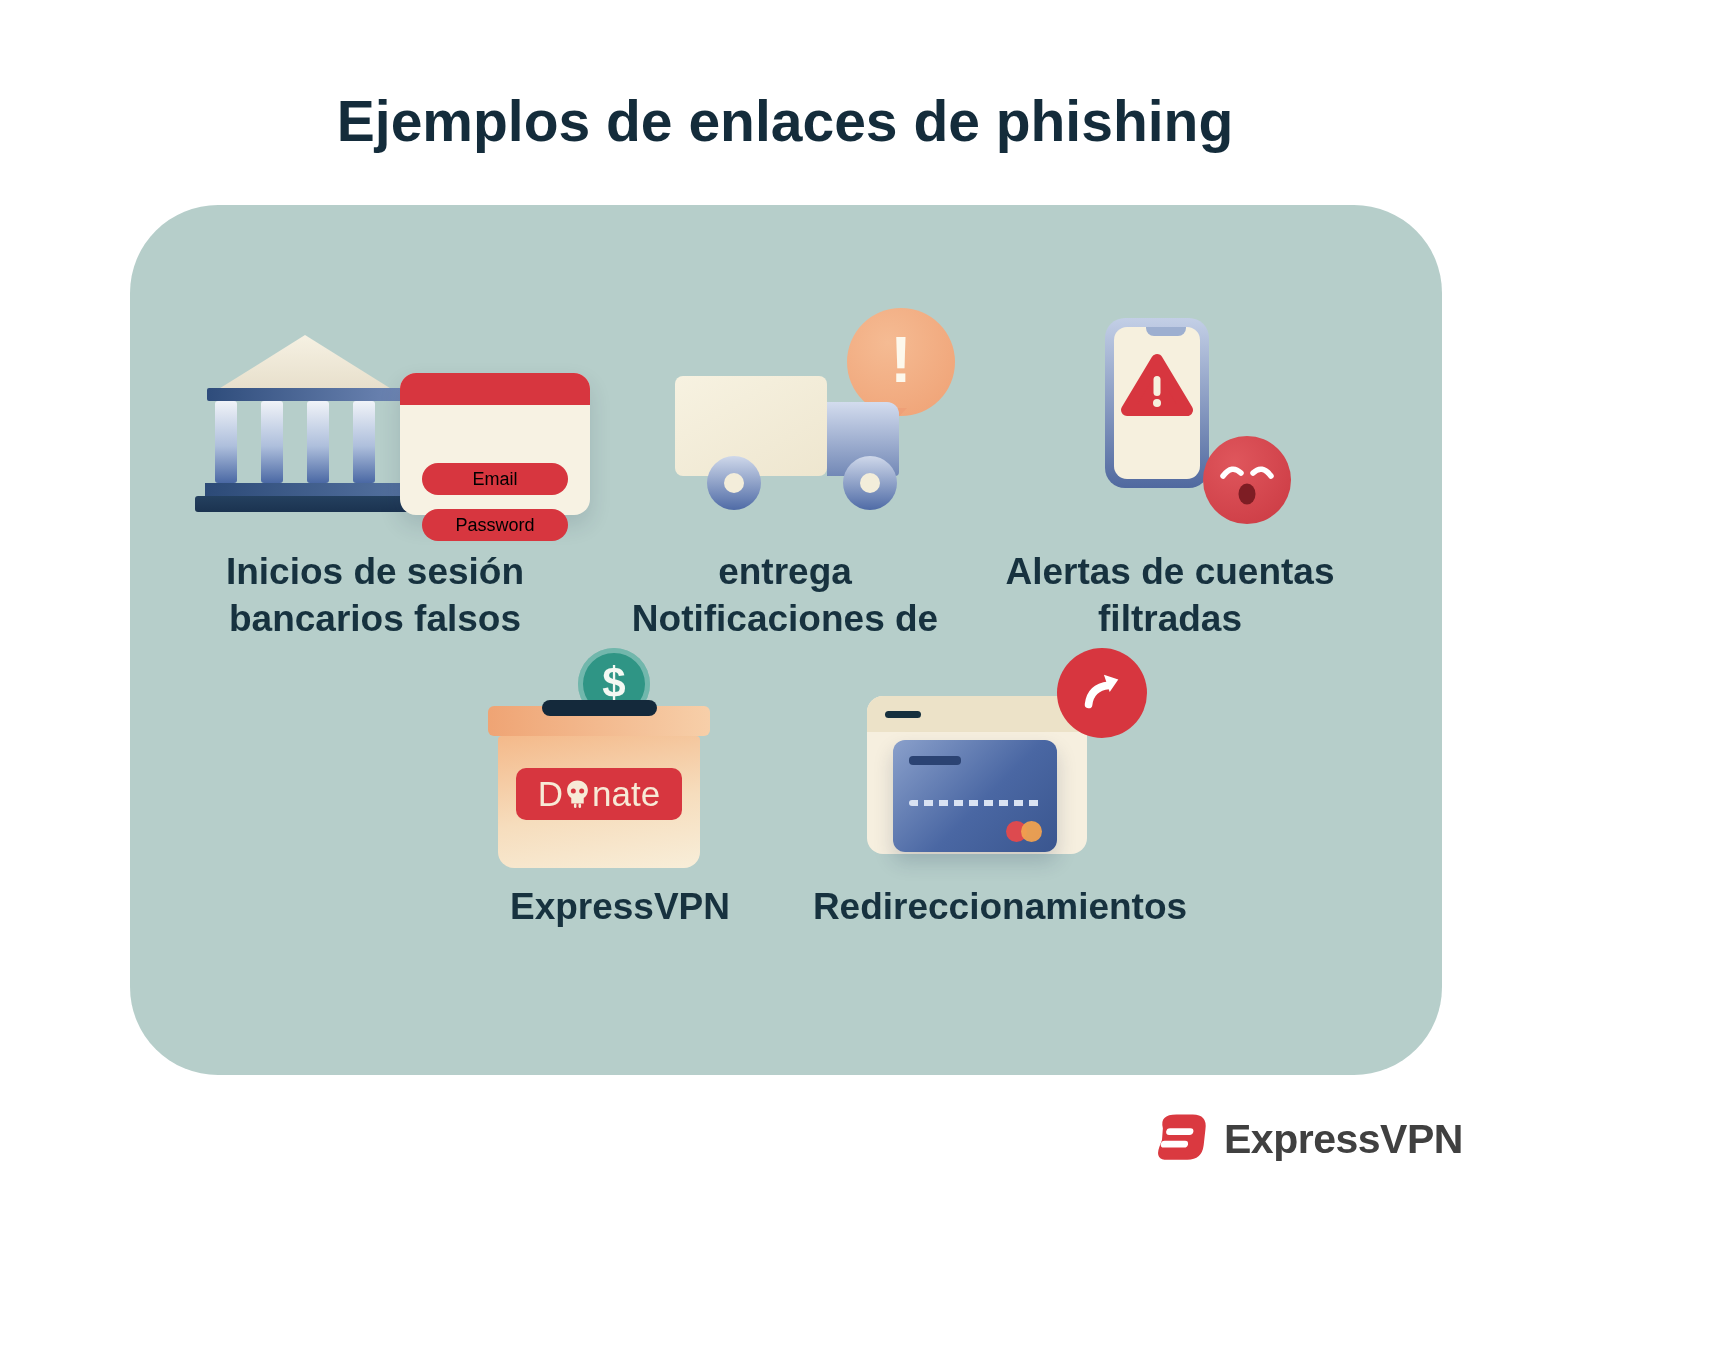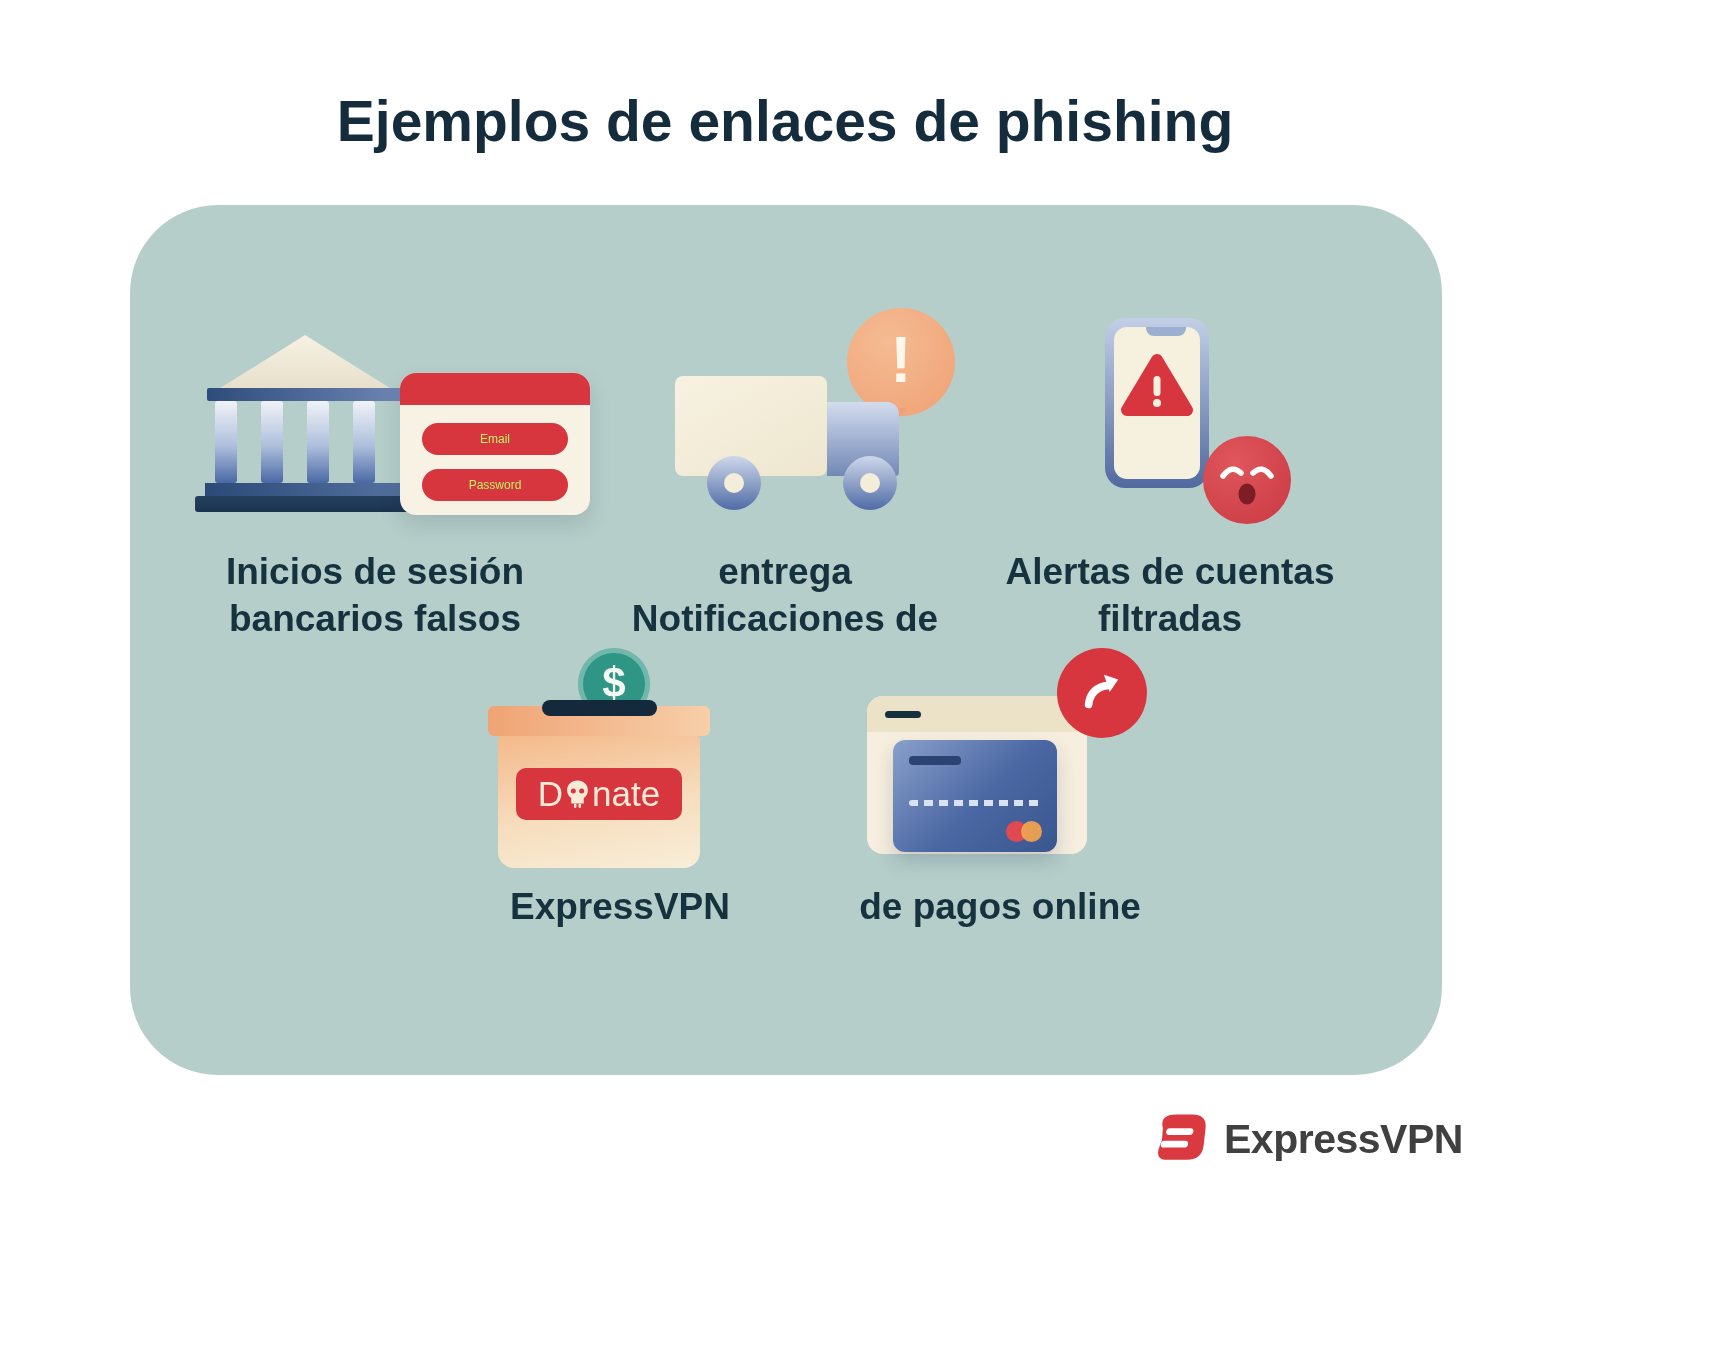--- a/index.html
+++ b/index.html
@@ -31,21 +31,21 @@
   .bank-col{top:76px;width:22px;height:82px;border-radius:3px;
     background:linear-gradient(180deg,#f0f3f8 0%,#aebfdc 55%,#4a68a4 100%);}
   .bank-base1{left:30px;top:158px;width:200px;height:13px;
     background:linear-gradient(90deg,#2c4a77,#54719f);}
   .bank-base2{left:20px;top:171px;width:222px;height:16px;border-radius:3px;
     background:linear-gradient(180deg,#24405f,#1b3350);}
   .login-card{left:225px;top:48px;width:190px;height:142px;border-radius:16px;
     background:#f7f2e3;box-shadow:0 10px 22px rgba(25,45,65,.14);}
   .login-card-header{left:0;top:0;width:190px;height:32px;border-radius:16px 16px 0 0;background:#d7363f;}
   .login-pill{left:22px;width:146px;height:32px;border-radius:16px;background:#d7363f;
-    color:#bef264;font-size:12px;line-height:32px;text-align:center;}
+    color:#000000;font-size:18px;line-height:32px;text-align:center;margin-top:40px;}
   .truck-bubble{left:212px;top:0;width:108px;height:108px;border-radius:50%;
     background:radial-gradient(circle at 38% 32%,#f5bb93,#efa073);
     color:#fdf8ec;font-size:64px;font-weight:700;text-align:center;line-height:104px;}
   .truck-bubble-tail{left:238px;top:100px;width:34px;height:30px;background:#efa077;
     clip-path:polygon(0 0,100% 0,15% 100%);}
   .truck-body{left:40px;top:68px;width:152px;height:100px;border-radius:8px;
     background:linear-gradient(150deg,#f7f2e1,#eee6cf);}
   .truck-cab{left:192px;top:94px;width:72px;height:74px;border-radius:0 12px 4px 0;
     background:linear-gradient(180deg,#d3dcee 0%,#7288b6 100%);}
   .truck-wheel{top:148px;width:54px;height:54px;border-radius:50%;
@@ -193,21 +193,21 @@
         <div class="abs cc-circle orange"></div>
       </div>
       <div class="abs redirect-circle">
         <svg width="46" height="46" viewBox="0 0 48 48">
           <path d="M10 36 q2 -18 21 -20" stroke="#ffffff" stroke-width="8" fill="none" stroke-linecap="round"></path>
           <path d="M26 5 l15 5 -9 13 z" fill="#ffffff"></path>
         </svg>
       </div>
     </div>
     <div class="caption" style="left:655px;top:678px;width:430px;">
-      <div>de pagos online</div>
+      <div>Redireccionamientos</div>
     </div>
 
   </div>
 
   <div class="brand">
     <svg width="58" height="58" viewBox="0 0 64 64">
       <path d="M12 20 Q8 5 27 5 h18 q16 0 14 16 l-2 18 q-2 16 -18 16 H17 q-14 0 -9 -14 l3 -8 z" fill="#da3940"></path>
       <rect x="19" y="20" width="30" height="7.5" rx="3.75" fill="#ffffff" transform="skewX(-8)"></rect>
       <rect x="15" y="34" width="30" height="7.5" rx="3.75" fill="#ffffff" transform="skewX(-8)"></rect>
     </svg>

